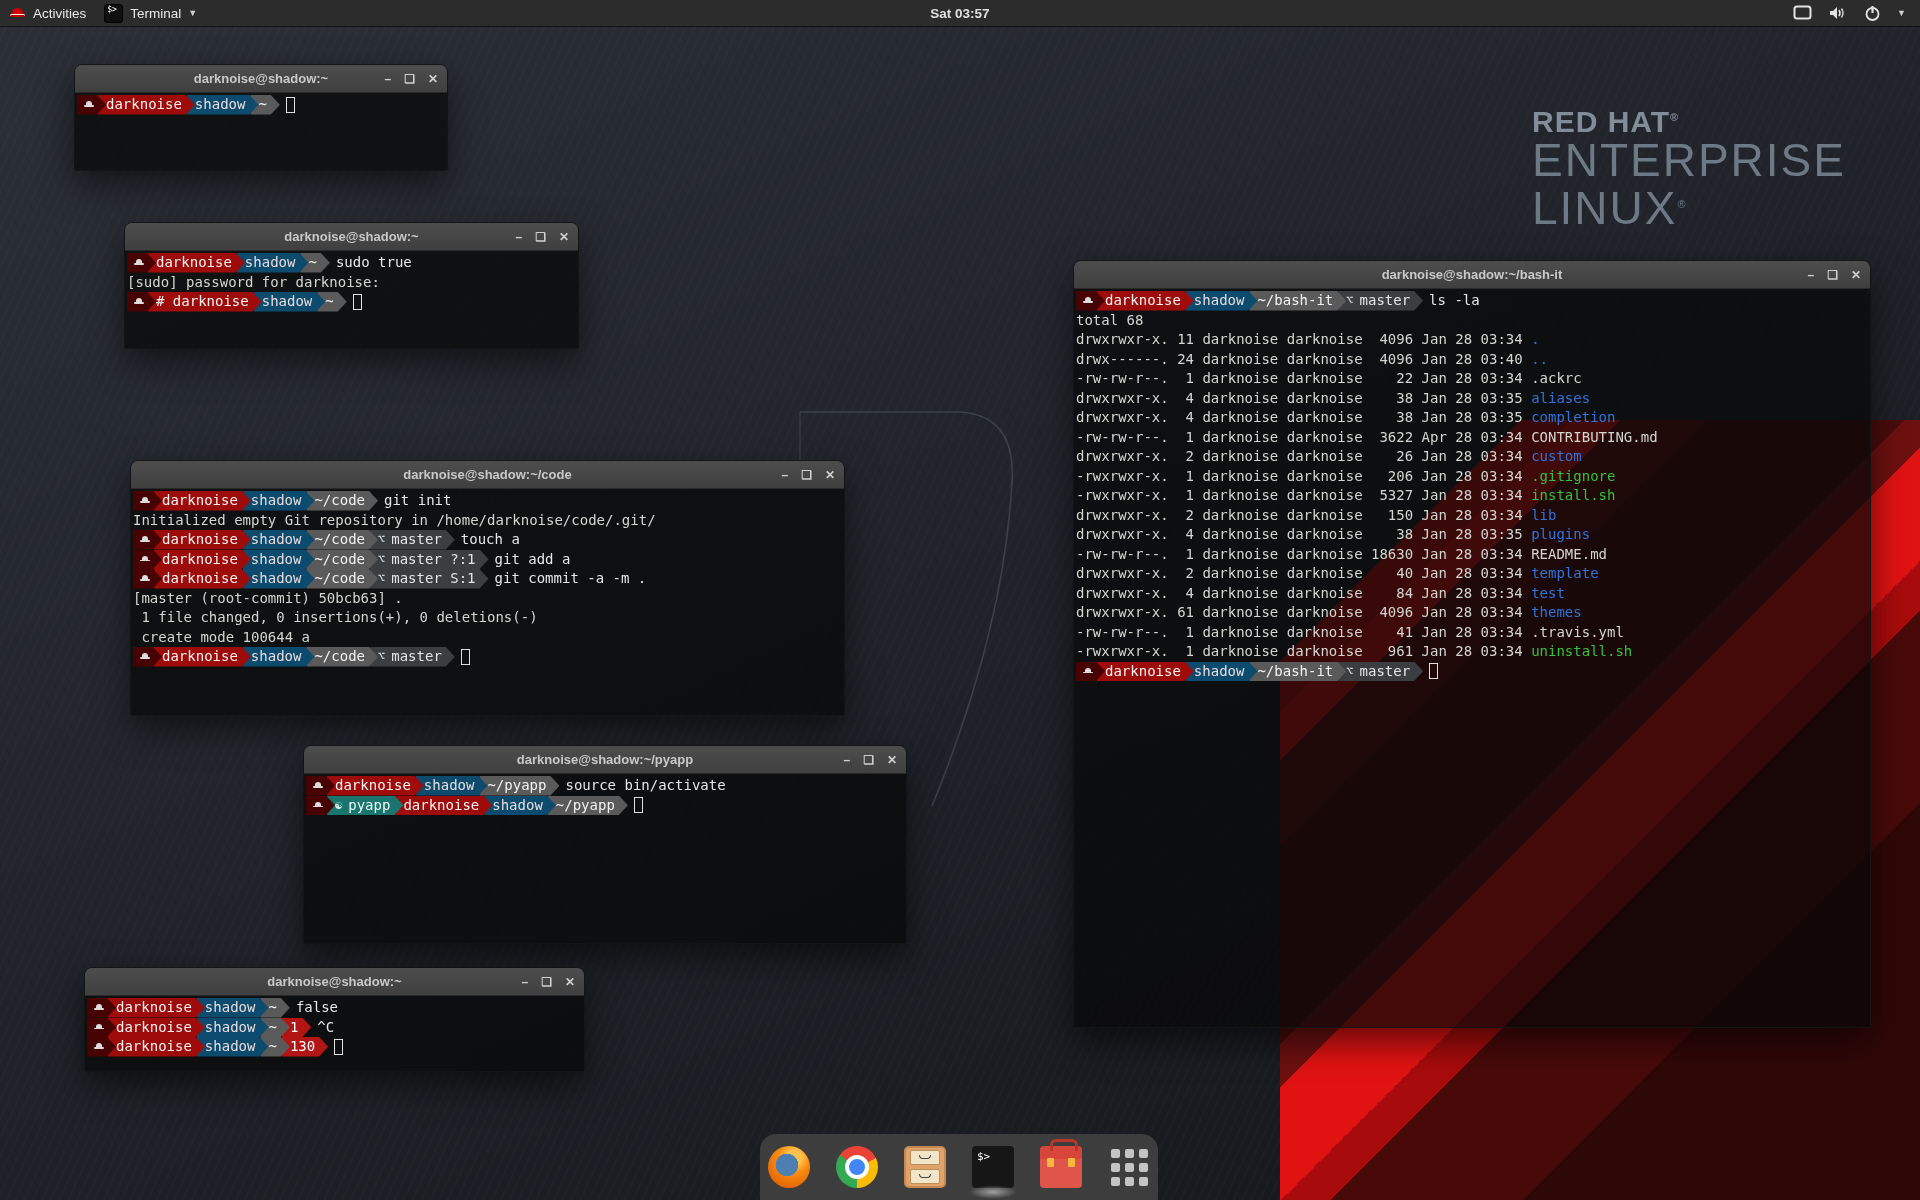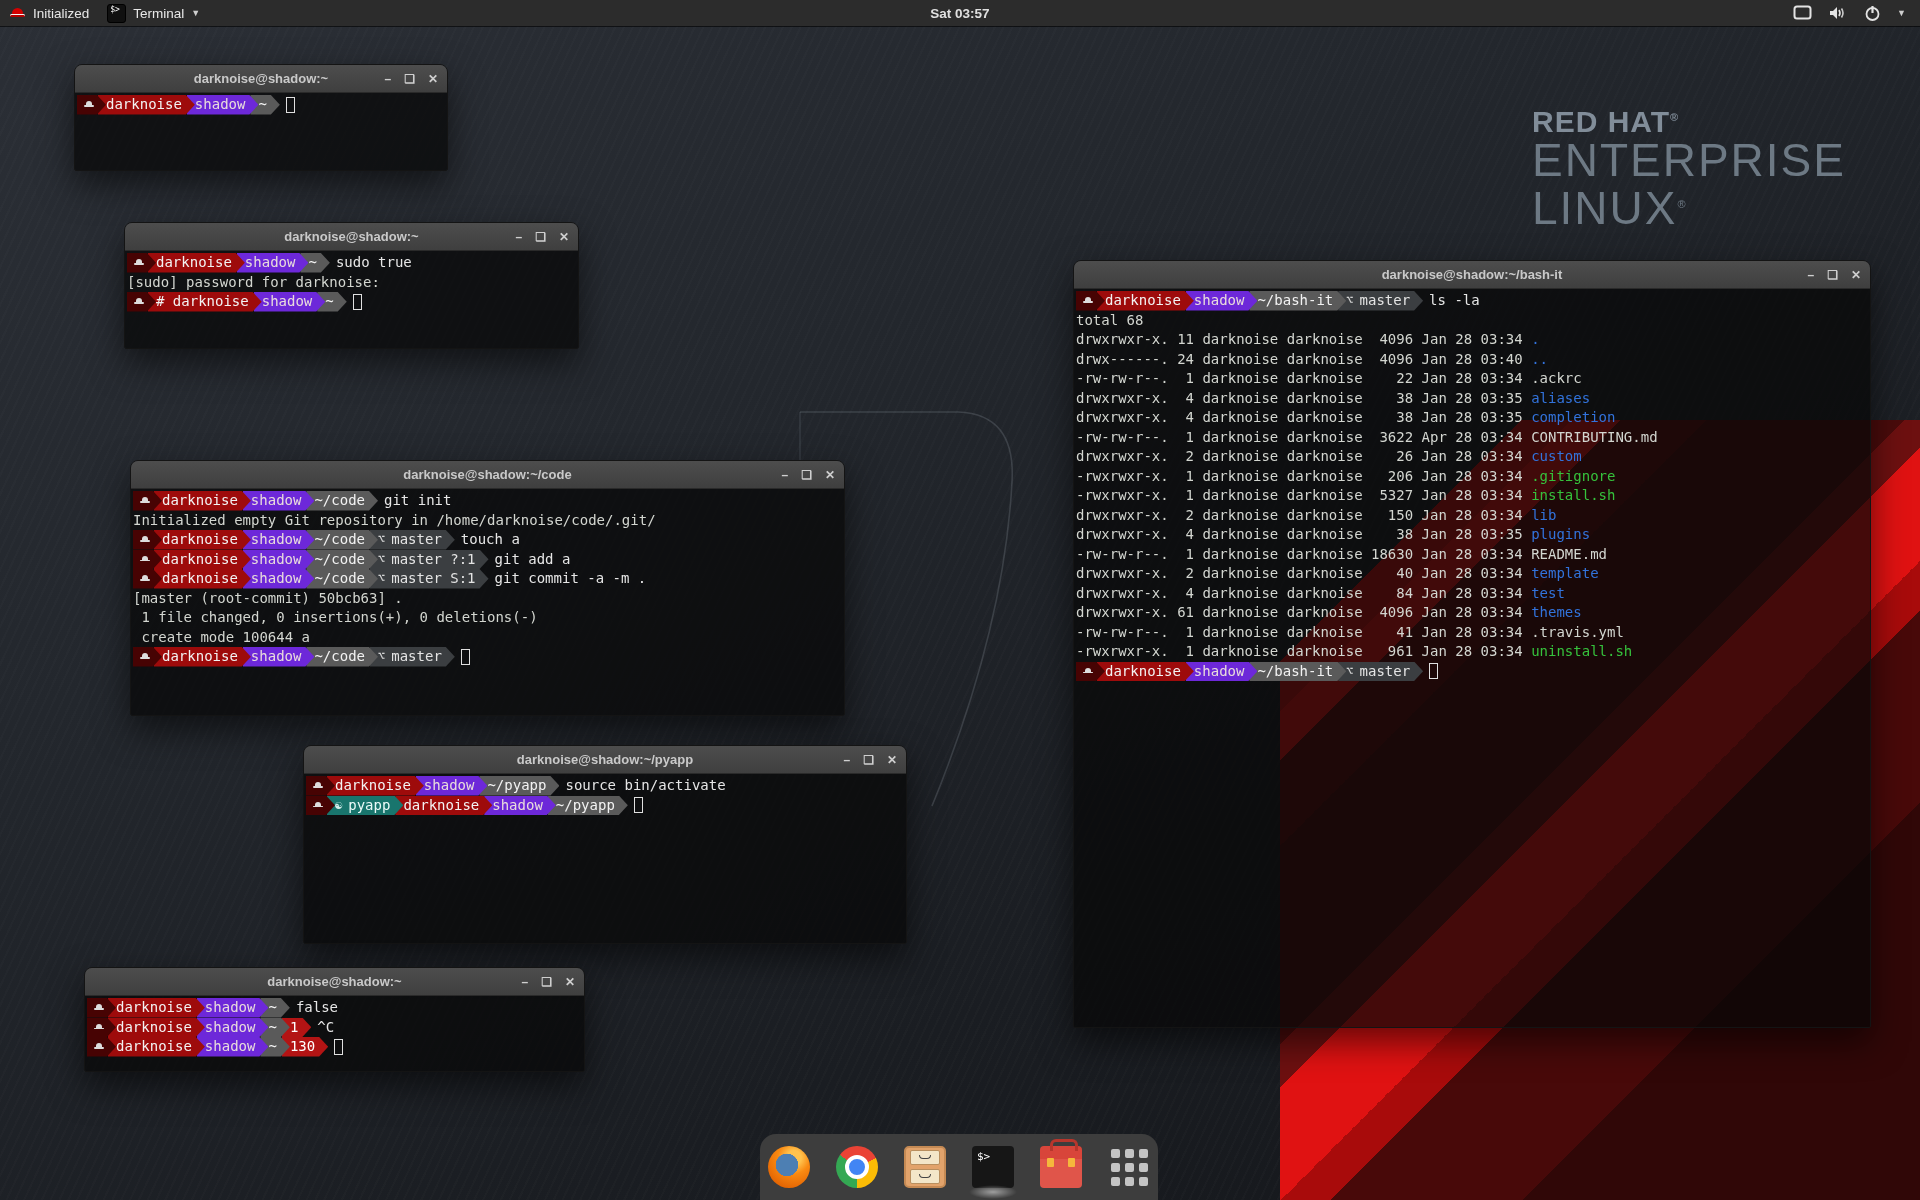--- a/index.html
+++ b/index.html
@@ -58,21 +58,21 @@
   .controls{position:absolute;right:9px;top:0;height:100%;display:flex;align-items:center;gap:13px;color:#cfcfcf;font-size:12px;}
   .controls span{cursor:default;line-height:1;}
   .content{flex:1;background:rgba(7,7,7,.72);padding:2px 14px 0 2px;
     font-family:"DejaVu Sans Mono","DejaVu Sans",monospace;font-size:14px;color:#e6e6e6;}
   .tline{white-space:pre;line-height:19.5px;height:19.5px;display:flex;align-items:center;}
   .seg{display:inline-flex;align-items:center;height:19.5px;padding:0 13px 0 8px;
     clip-path:polygon(0 0,calc(100% - 9px) 0,100% 50%,calc(100% - 9px) 100%,0 100%);
     margin-right:-8px;position:relative;}
   .seg-icon{background:#470303;padding:0 12px 0 7px;}
   .seg-user{background:#9e0b0b;color:#f3f3f3;}
-  .seg-host{background:#6d28d9;color:#e9dcdc;}
+  .seg-host{background:#0c4a6e;color:#e9dcdc;}
   .seg-path{background:#5a5a5a;color:#f2f2f2;}
   .seg-git{background:#3b3e41;color:#e4e4e4;}
   .seg-exit{background:#b31414;color:#fff;}
   .seg-venv{background:#19756d;color:#eafaf8;}
   .seg .gl{margin-right:6px;font-size:12px;opacity:.9;}
   .rh-hat{width:10px;height:7px;position:relative;display:inline-block;}
   .rh-hat::before{content:"";position:absolute;left:2px;top:0;width:6px;height:4px;background:#ddd;border-radius:4px 4px 0 0;}
   .rh-hat::after{content:"";position:absolute;left:0;top:4px;width:10px;height:1.6px;background:#ddd;border-radius:1px;}
   .cmd{padding-left:14px;}
   .out{color:#d3d6d0;}
@@ -130,21 +130,21 @@
   <div id="branding">
     <div class="b1"><span>RED HAT</span><sup>®</sup></div>
     <div class="b2">ENTERPRISE</div>
     <div class="b3"><span>LINUX</span><sup>®</sup></div>
   </div>
 </div>
 
 <div id="topbar">
   <div class="tb-left">
     <span class="hat"></span>
-    <span>Initialized</span>
+    <span>Activities</span>
   </div>
   <div class="tb-app">
     <span class="mini-term">$&gt;</span>
     <span>Terminal</span>
     <span class="caret">▼</span>
   </div>
   <div class="tb-clock">Sat 03:57</div>
   <div class="tb-right">
     <svg width="19" height="16" viewBox="0 0 19 16">
       <rect x="1.5" y="1.5" width="16" height="12" rx="2.5" fill="none" stroke="#e3e3e3" stroke-width="2"></rect>

